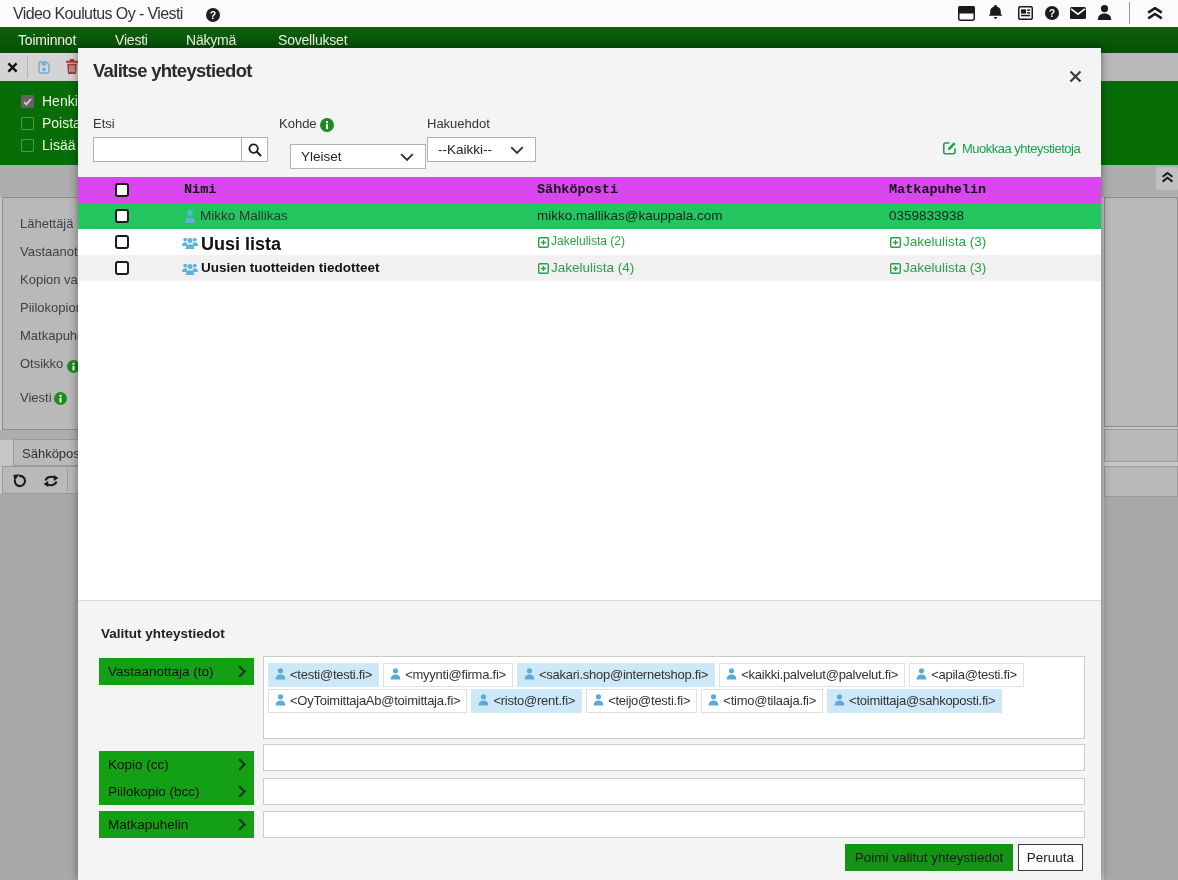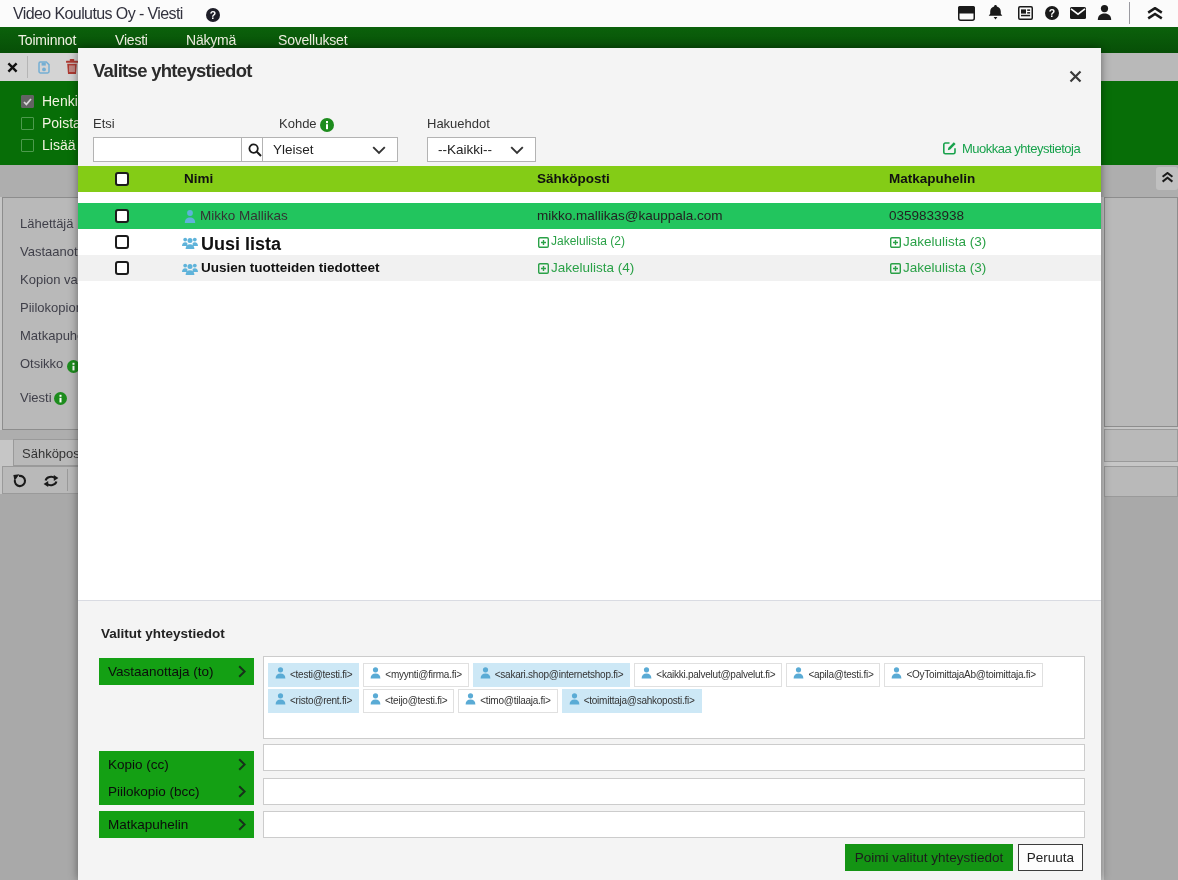--- a/index.html
+++ b/index.html
@@ -56,21 +56,21 @@
 .temail { left:459px; font-size:13.5px; }
 .tphone { left:811px; font-size:13.5px; }
 .hdr { font-weight:bold; color:#111; }
 .glink { color:#2aa147; }
 
 #bsec { left:0; top:552px; width:1023px; height:280px; background:#f4f4f4; border-top:1px solid #d9dbe2; }
 #vytxt { left:23px; top:25px; font-size:13.5px; font-weight:bold; color:#222; }
 .gbtn { left:21px; width:155px; height:27px; background:#14a014; color:#0c0c0c; font-size:13.5px; line-height:27px; padding-left:9px; }
 .gbtn svg { position:absolute; right:8px; top:7px; }
 #chipbox { left:185px; top:55px; width:822px; height:83px; background:#fff; border:1px solid #ccc; padding:5px 2px; }
-.chip { display:inline-block; height:24px; line-height:22px; margin:1px 2px; padding:0 6px 0 6px; font-size:10px; letter-spacing:-0.25px; color:#333; background:#fff; border:1px solid #e0e0e0; vertical-align:top; }
+.chip { display:inline-block; height:24px; line-height:22px; margin:1px 2px; padding:0 6px 0 6px; font-size:13px; letter-spacing:-0.25px; color:#333; background:#fff; border:1px solid #e0e0e0; vertical-align:top; }
 .chip.blue { background:#cde8f6; border-color:#cde8f6; }
 .chip svg { vertical-align:-1px; margin-right:4px; }
 .binpt { left:185px; width:822px; height:27px; background:#fff; border:1px solid #ccc; }
 #poimi { left:767px; top:243px; width:168px; height:27px; background:#149414; color:#1c1c1c; font-size:13.5px; text-align:center; line-height:27px; }
 #peruuta { left:940px; top:243px; width:65px; height:27px; background:#fdfdfd; border:1px solid #3c3c3c; color:#222; font-size:13.5px; text-align:center; line-height:25px; }
 </style>
 </head>
 <body>
 <div id="root">
 
@@ -201,32 +201,32 @@
         <circle cx="7" cy="7" r="7" fill="#1d8c1d"></circle>
         <rect x="6" y="3" width="2" height="2.2" fill="#fff"></rect>
         <rect x="6" y="6.2" width="2" height="5" fill="#fff"></rect>
       </svg>
     <span class="abs mlab" style="left:349px;">Hakuehdot</span>
     <div class="abs inpt" id="etsi"></div>
     <div class="abs inpt" id="etsibtn"><svg width="14" height="14">
           <circle cx="5.6" cy="5.6" r="4.2" fill="none" stroke="#1a1a1a" stroke-width="1.8"></circle>
           <path d="M8.8 8.8 L13 13" stroke="#1a1a1a" stroke-width="2"></path>
         </svg></div>
-    <div class="sel" style="left:184px; width:136px;">Yleiset<svg class="selchev" width="14" height="9">
+    <div class="sel" style="left:212px; width:136px;margin-top:7px;">Yleiset<svg class="selchev" width="14" height="9">
           <path d="M1.2 1.2 L7 7 L12.8 1.2" fill="none" stroke="#333" stroke-width="1.9"></path>
         </svg></div>
     <div class="sel" style="left:349px; width:109px;">--Kaikki--<svg class="selchev" width="14" height="9">
           <path d="M1.2 1.2 L7 7 L12.8 1.2" fill="none" stroke="#333" stroke-width="1.9"></path>
         </svg></div>
     <div class="abs" id="muok"><svg width="14" height="14">
           <path d="M12 7.2 V11.2 a1.6 1.6 0 0 1 -1.6 1.6 H2.4 A1.6 1.6 0 0 1 .8 11.2 V3.6 A1.6 1.6 0 0 1 2.4 2 H6.5" fill="none" stroke="#18a24c" stroke-width="1.6"></path>
           <path d="M4.8 9.2 L5.4 6.8 L10.8 1.2 L12.6 3 L7.2 8.6 Z" fill="#18a24c"></path>
         </svg>Muokkaa yhteystietoja</div>
 
-    <div class="abs trow" style="top:118px; background:#84cc16;">
+    <div class="abs trow" style="top:129px; background:#d946ef;font-family:Liberation Mono, monospace;">
       <div class="abs tcb" style="top:6px;"></div>
       <span class="abs tname hdr" style="top:5px;">Nimi</span>
       <span class="abs temail hdr" style="top:5px;">Sähköposti</span>
       <span class="abs tphone hdr" style="top:5px;">Matkapuhelin</span>
     </div>
     <div class="abs trow" style="top:155px; background:#22c55e;">
       <div class="abs tcb" style="top:6px;"></div>
       <svg class="abs" style="left:106px; top:7px;" width="12" height="13">
           <circle cx="6" cy="3" r="2.9" fill="#5fb3da"></circle>
           <path d="M.8 13 C.8 9.4 3 7.6 6 7.6 C9 7.6 11.2 9.4 11.2 13 Z" fill="#5fb3da"></path>

